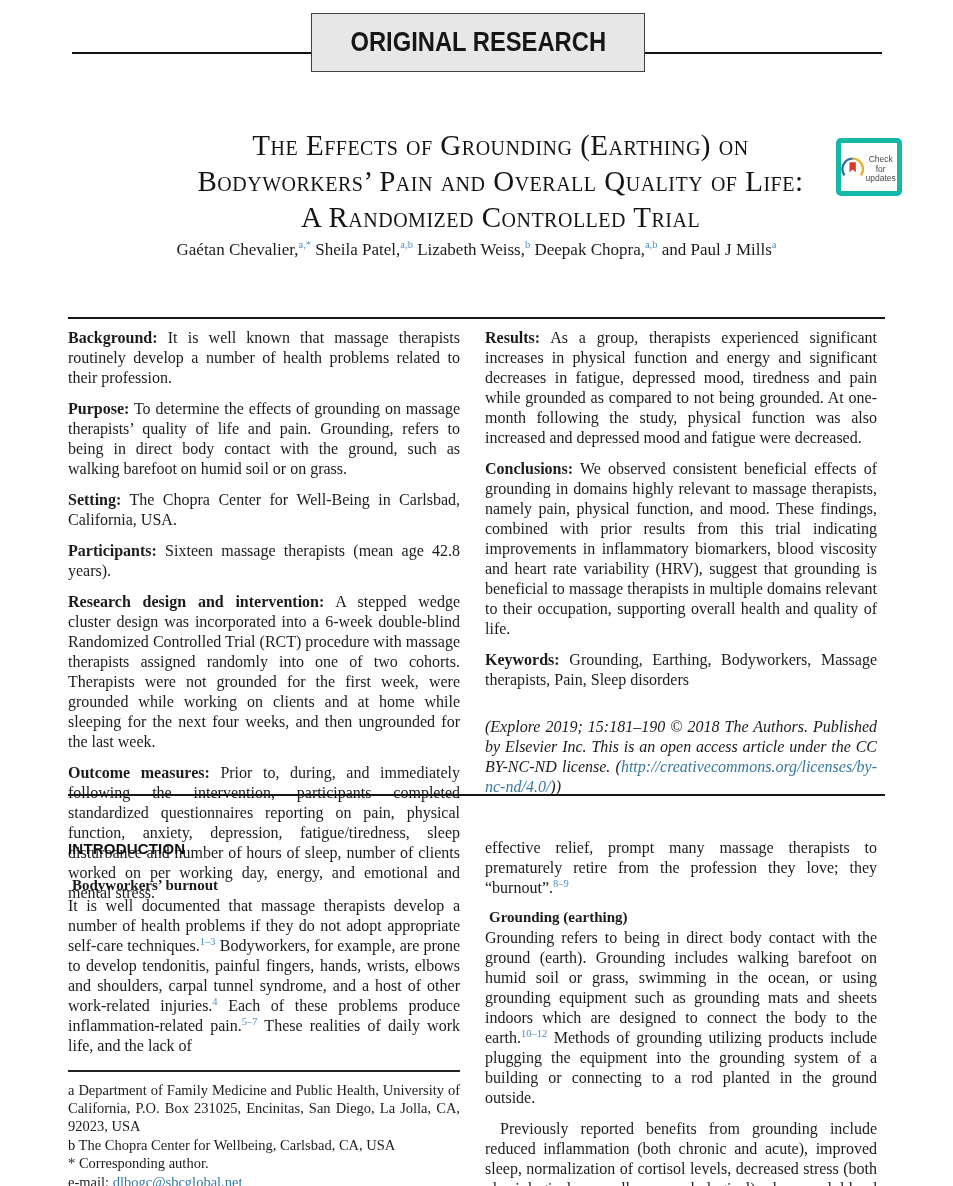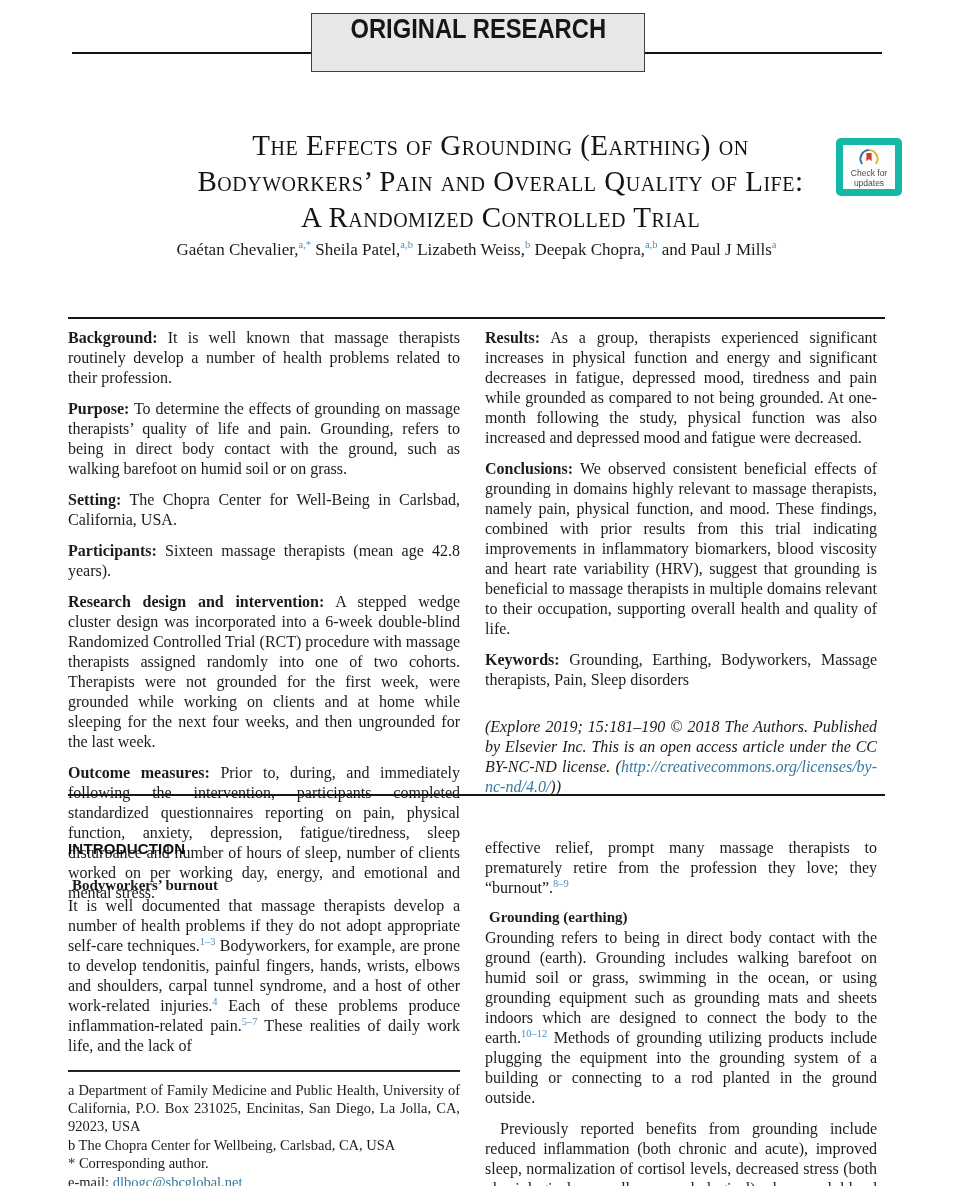--- a/index.html
+++ b/index.html
@@ -6,32 +6,32 @@
   .page {
     position:relative; width:953px; height:1186px; background:#ffffff;
     font-family:"Liberation Serif", serif; color:#1b1b1b; overflow:hidden;
   }
 
   
   .top-rule { position:absolute; top:52px; left:72px; width:810px; height:2px; background:#111; z-index:1; }
   .banner {
     position:absolute; top:13px; left:311px; width:334px; height:59px;
     background:#e7e7e7; border:1.5px solid #3f3f3f; z-index:2;
-    display:flex; align-items:flex-start; justify-content:center; box-sizing:border-box;
+    display:flex; align-items:center; justify-content:center; box-sizing:border-box;
   }
   .banner-text {
     font-family:"Liberation Sans", sans-serif; font-weight:bold; font-size:27px;
     color:#161616; transform:scaleX(.88); white-space:nowrap; letter-spacing:0px;
   }
 
   
   .badge {
     position:absolute; top:138px; left:836px; width:66px; height:58px;
-    border:7px solid #14b8a6; border-radius:5px; background:#fdfdfd;
-    display:flex; flex-direction:column; align-items:center; padding-top:4px; box-sizing:border-box;
+    border:5px solid #14b8a6; border-radius:5px; background:#fdfdfd;
+    display:flex; flex-direction:row; align-items:center; padding-top:4px; box-sizing:border-box;
     cursor:pointer;
   }
   .badge-text {
     font-family:"Liberation Sans", sans-serif; font-size:8.5px; line-height:1.15;
     color:#4a4a4a; text-align:center; margin-top:1px;
   }
 
   
   .title {
     position:absolute; top:128px; left:0; width:100%; text-align:center;

